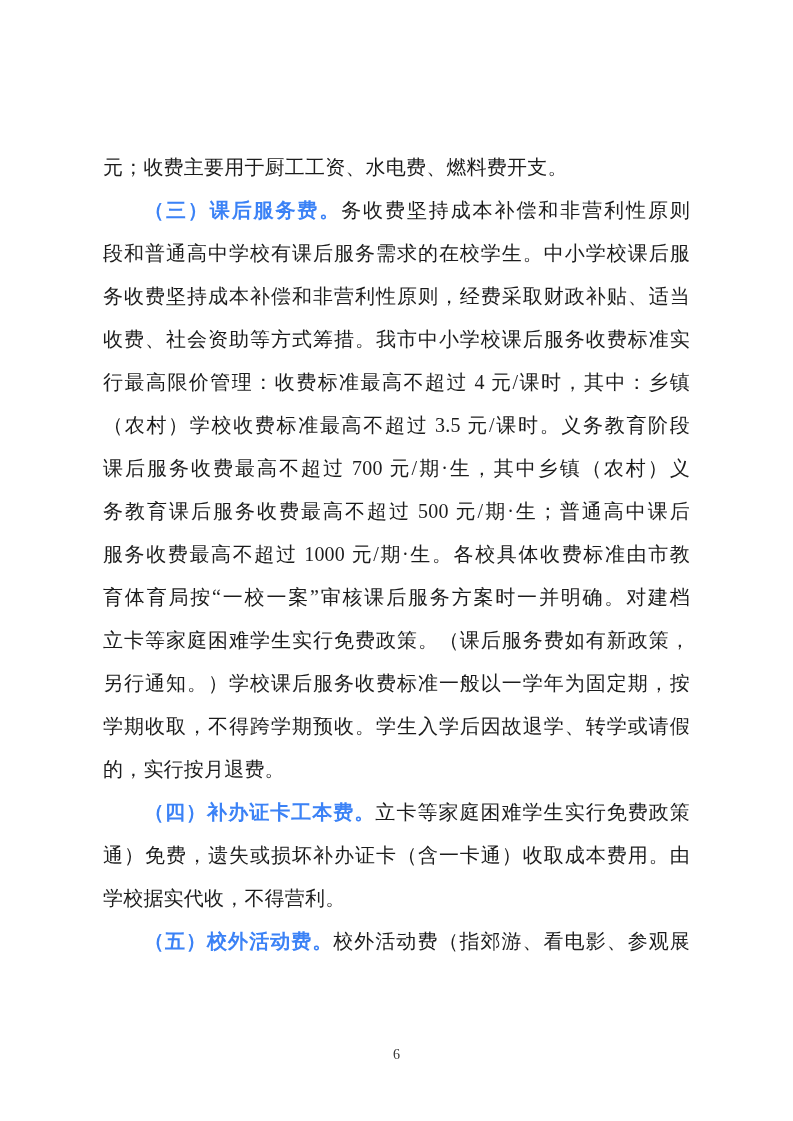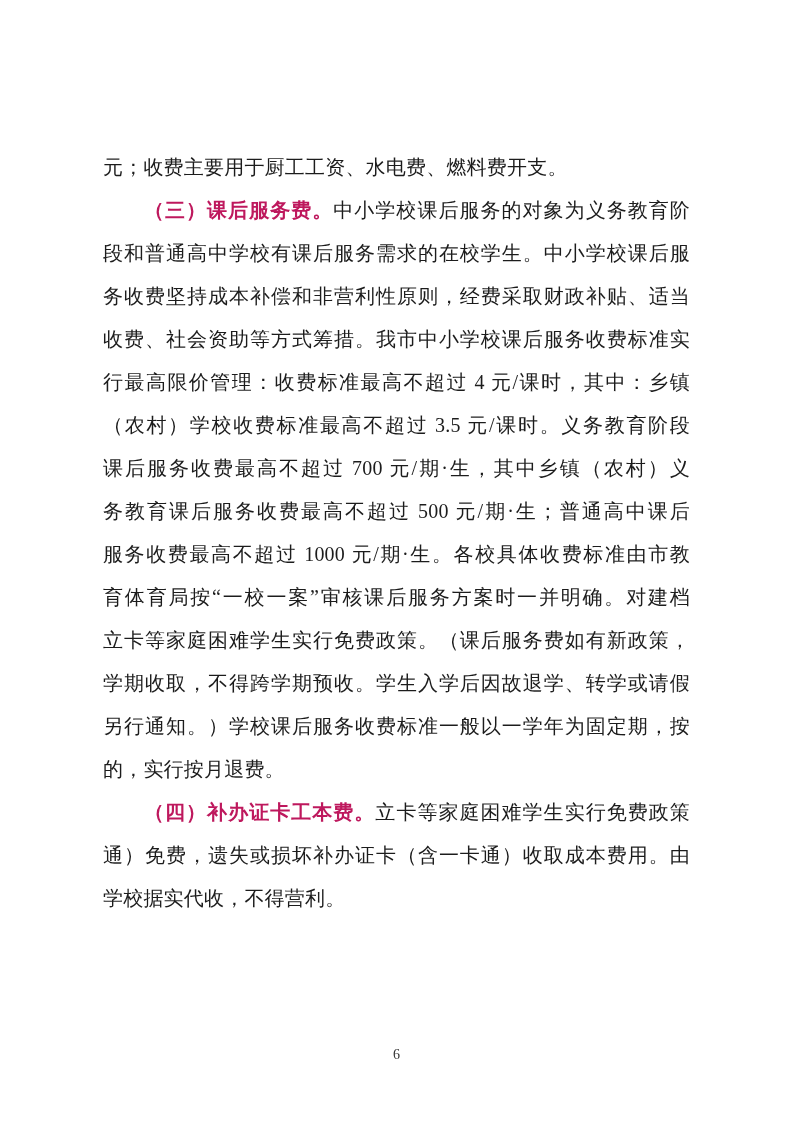--- a/index.html
+++ b/index.html
@@ -39,21 +39,21 @@
   .line.end {
     text-align: right;
     text-align-last: left;
     font-family: Liberation Serif, serif;
   }
   .line.indent {
     text-indent: 41px;
   }
   .line .heading {
     font-weight: 700;
-    color: #be185d;
+    color: #3b82f6;
   }
   .page-footer {
     position: absolute;
     left: 0;
     top: 1046px;
     width: 100%;
     text-align: center;
     font-size: 14px;
     line-height: 18px;
     color: #333333;
@@ -61,21 +61,21 @@
   }
 </style>
 </head>
 <body>
 
 <div class="sheet">
   <div class="text-block">
 
     <div class="line end"><span>元；收费主要用于厨工工资、水电费、燃料费开支。</span></div>
 
-    <div class="line fill indent"><span class="heading">（三）课后服务费。</span><span>中小学校课后服务的对象为义务教育阶</span></div>
+    <div class="line fill indent"><span class="heading">（三）课后服务费。</span><span>务收费坚持成本补偿和非营利性原则</span></div>
 
     <div class="line fill"><span>段和普通高中学校有课后服务需求的在校学生。中小学校课后服</span></div>
 
     <div class="line fill"><span>务收费坚持成本补偿和非营利性原则，经费采取财政补贴、适当</span></div>
 
     <div class="line fill"><span>收费、社会资助等方式筹措。我市中小学校课后服务收费标准实</span></div>
 
     <div class="line fill"><span>行最高限价管理：收费标准最高不超过 4 元/课时，其中：乡镇</span></div>
 
     <div class="line fill"><span>（农村）学校收费标准最高不超过 3.5 元/课时。义务教育阶段</span></div>
@@ -83,30 +83,31 @@
     <div class="line fill"><span>课后服务收费最高不超过 700 元/期·生，其中乡镇（农村）义</span></div>
 
     <div class="line fill"><span>务教育课后服务收费最高不超过 500 元/期·生；普通高中课后</span></div>
 
     <div class="line fill"><span>服务收费最高不超过 1000 元/期·生。各校具体收费标准由市教</span></div>
 
     <div class="line fill"><span>育体育局按“一校一案”审核课后服务方案时一并明确。对建档</span></div>
 
     <div class="line fill"><span>立卡等家庭困难学生实行免费政策。（课后服务费如有新政策，</span></div>
 
+    <div class="line fill"><span>另行通知。）学校课后服务收费标准一般以一学年为固定期，按</span></div>
+
     <div class="line fill"><span>学期收取，不得跨学期预收。学生入学后因故退学、转学或请假</span></div>
-
-    <div class="line fill"><span>另行通知。）学校课后服务收费标准一般以一学年为固定期，按</span></div>
 
     <div class="line end"><span>的，实行按月退费。</span></div>
 
     <div class="line fill indent"><span class="heading">（四）补办证卡工本费。</span><span>立卡等家庭困难学生实行免费政策</span></div>
 
 
     <div class="line fill"><span>通）免费，遗失或损坏补办证卡（含一卡通）收取成本费用。由</span></div>
 
     <div class="line end"><span>学校据实代收，不得营利。</span></div>
 
+    <div class="line fill indent"><span class="heading">（五）校外活动费。</span><span>校外活动费（指郊游、看电影、参观展</span></div>
 
   </div>
 
   <div class="page-footer">6</div>
 </div>
 
 </body></html>

